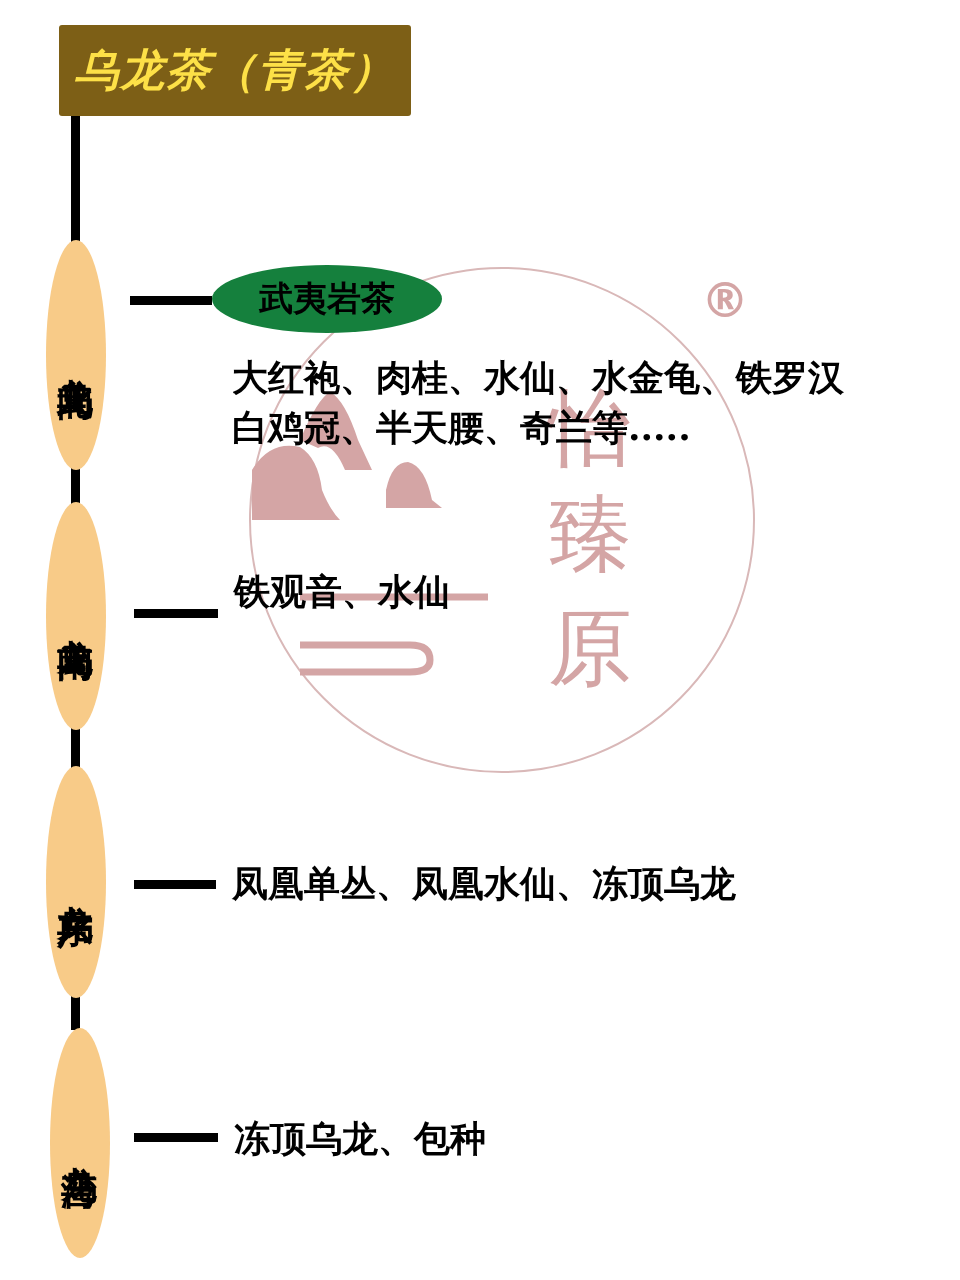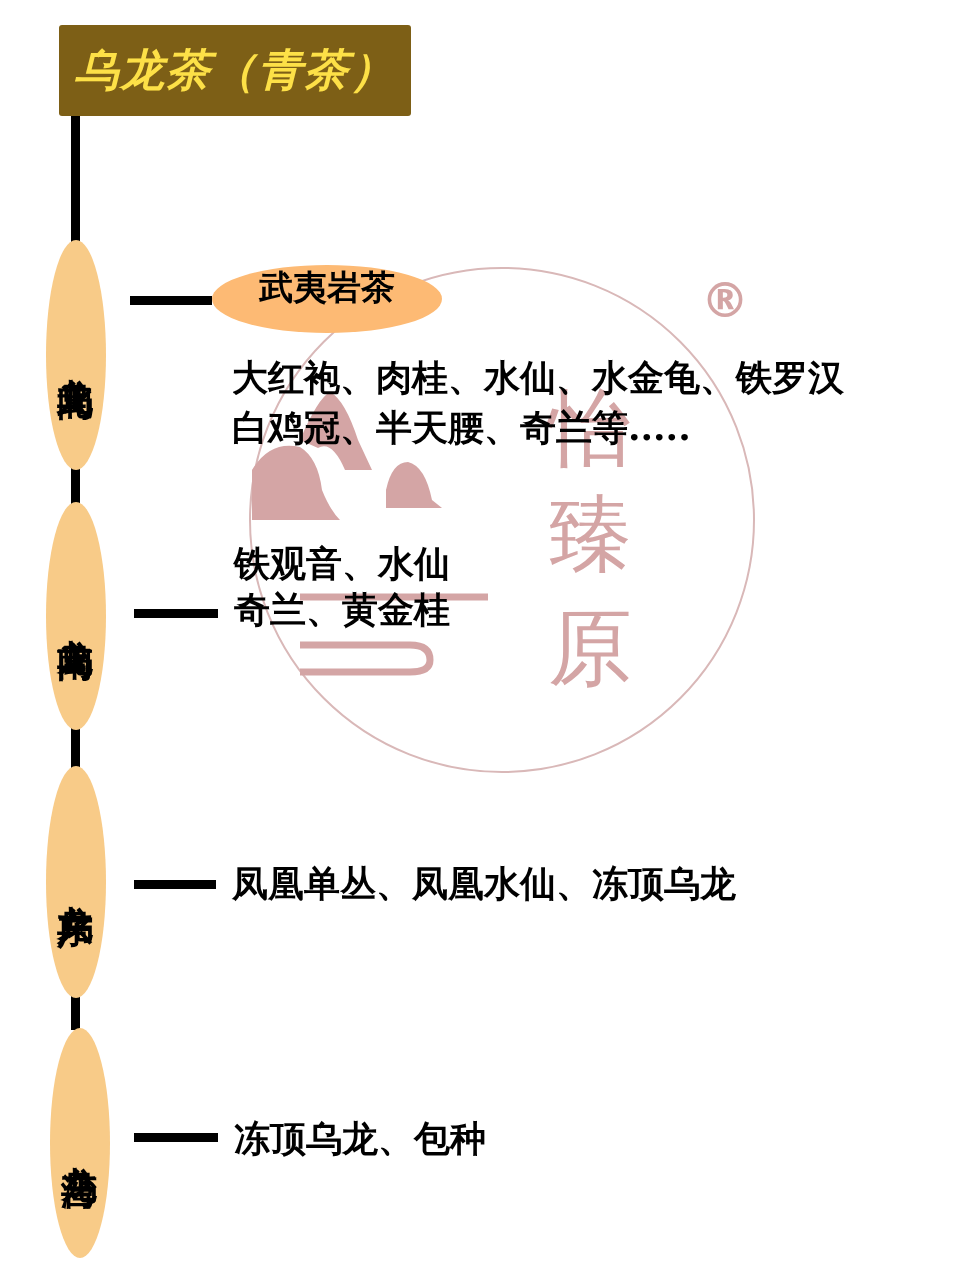--- a/index.html
+++ b/index.html
@@ -24,22 +24,22 @@
       width: 60px; background: #f8cb88; border-radius: 50%;
       display: flex; align-items: center; justify-content: center;
     }
     .region span {
       writing-mode: vertical-rl; text-orientation: upright;
       font-size: 36px; font-weight: bold; line-height: 1; letter-spacing: -2px;
     }
     .hline { height: 9px; background: #000; }
     .sub-ellipse {
       left: 212px; top: 265px; width: 230px; height: 68px;
-      background: #fdba74; border-radius: 50%;
-      display: flex; align-items: flex-start; justify-content: center;
+      background: #15803d; border-radius: 50%;
+      display: flex; align-items: center; justify-content: center;
     }
     .sub-ellipse span { font-size: 34px; font-weight: bold; }
     .tea-text { font-size: 36px; font-weight: bold; line-height: 50px; white-space: nowrap; }
     .wm { opacity: 1; }
   </style>
 </head>
 <body>
 
 <svg class="abs wm" style="left:0;top:0;" width="960" height="1280">
   <circle cx="502" cy="520" r="252" fill="none" stroke="#d9b8b8" stroke-width="2"></circle>
@@ -74,23 +74,22 @@
 </div>
 <div class="abs tea-text" style="left:232px;top:352px;">
   <div>大红袍、肉桂、水仙、水金龟、铁罗汉</div>
   <div>白鸡冠、半天腰、奇兰等.....</div>
 </div>
 
 <div class="abs region" style="left:46px;top:502px;height:228px;">
   <span>闽南乌龙</span>
 </div>
 <div class="abs hline" style="left:134px;top:609px;width:84px;"></div>
-<div class="abs tea-text" style="left:234px;top:540px;line-height:46px;">
+<div class="abs tea-text" style="left:234px;top:568px;line-height:46px;">
   <div>铁观音、水仙</div>
-  <div>奇兰、黄金桂</div>
 </div>
 
 <div class="abs region" style="left:46px;top:766px;height:232px;">
   <span>广东乌龙</span>
 </div>
 <div class="abs hline" style="left:134px;top:880px;width:82px;"></div>
 <div class="abs tea-text" style="left:232px;top:858px;">
   <div>凤凰单丛、凤凰水仙、冻顶乌龙</div>
 </div>
 

